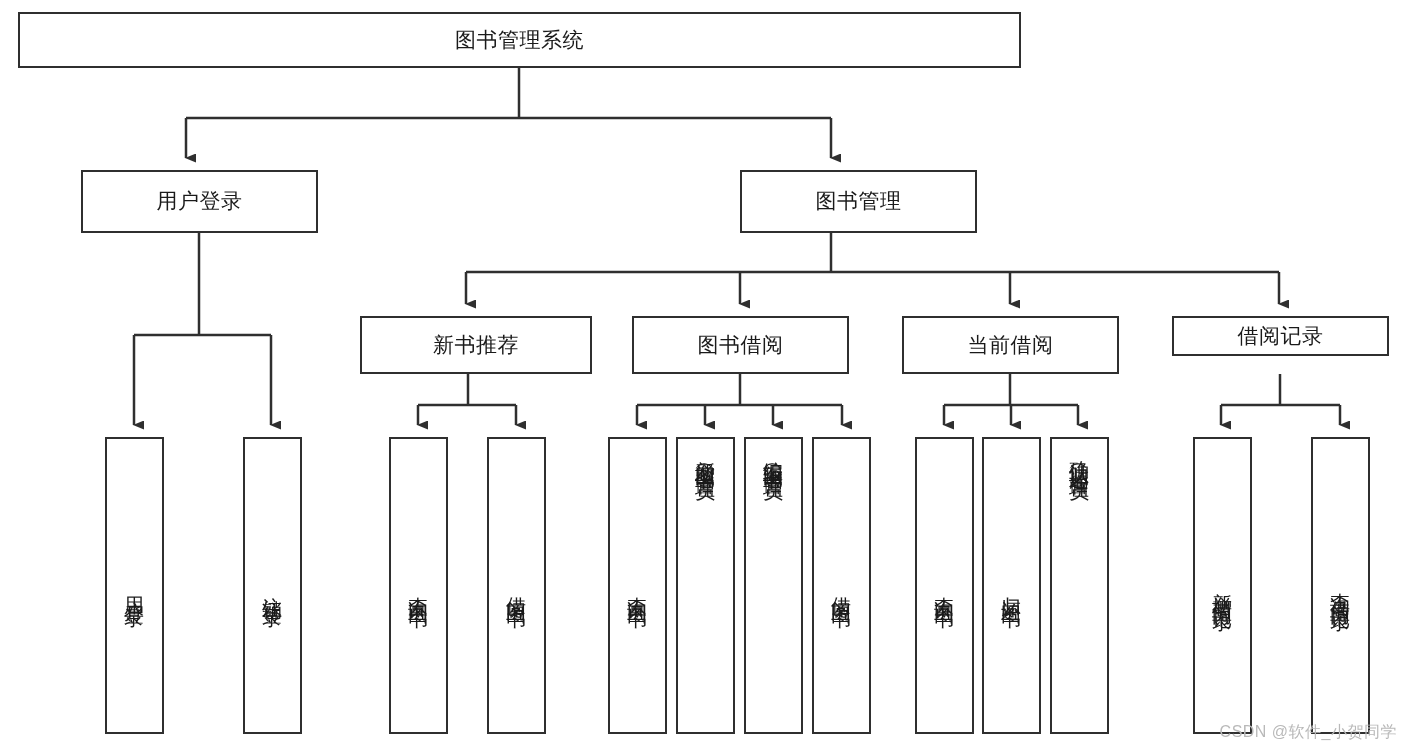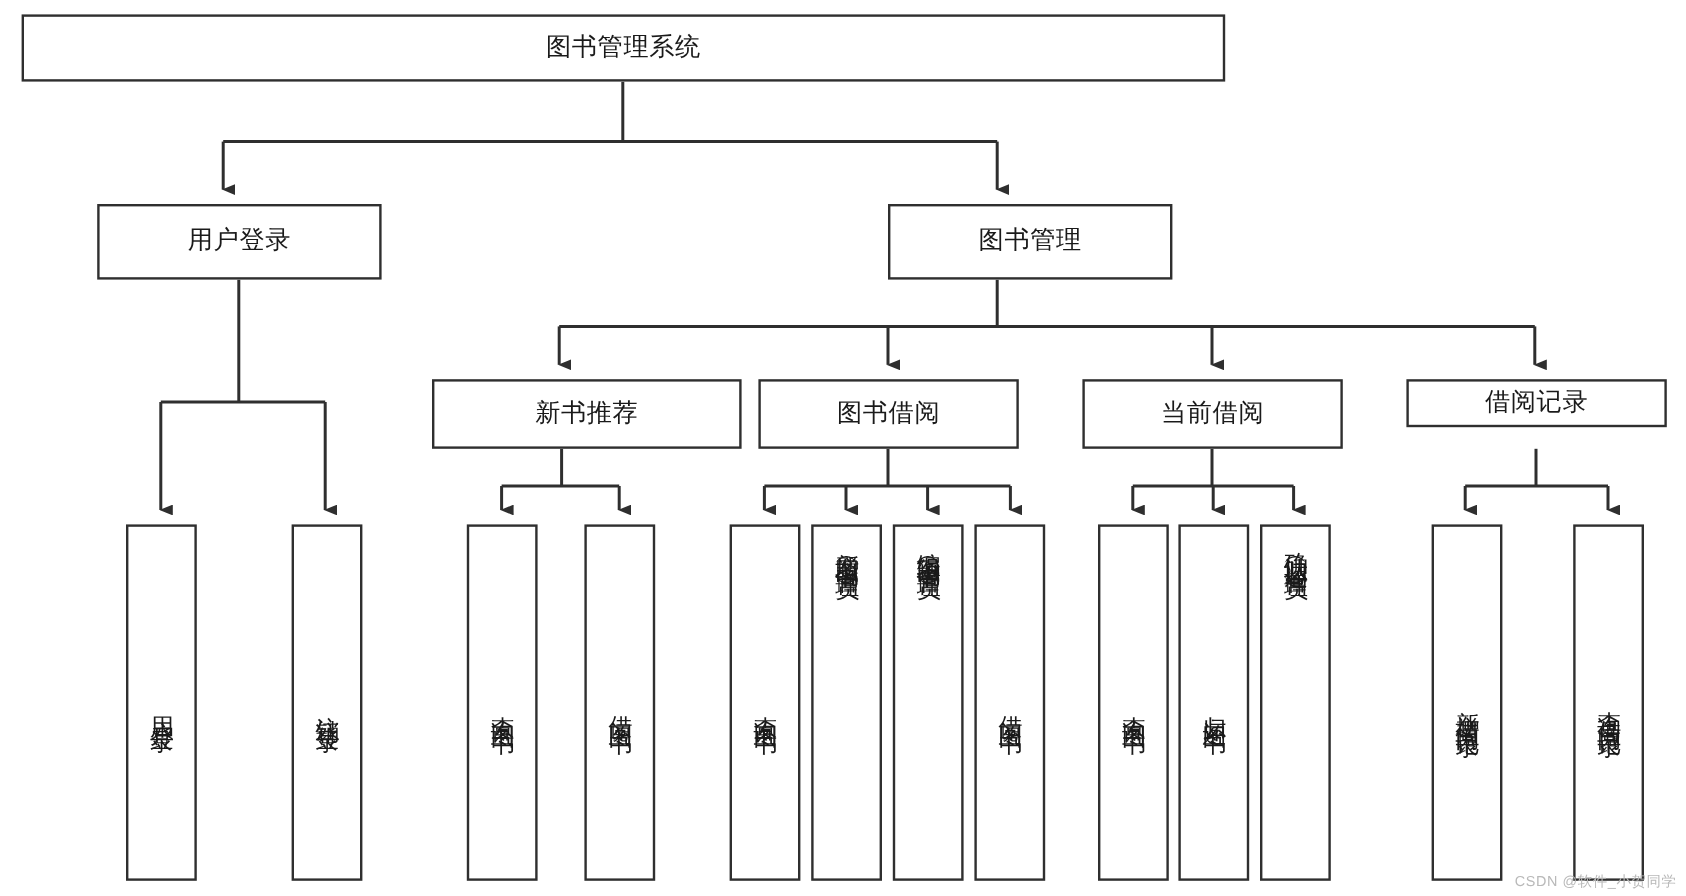--- a/index.html
+++ b/index.html
@@ -62,21 +62,21 @@
   .node-box.vertical.centered {
     align-items: center;
   }
   .node-box.vertical.centered .node-label {
     letter-spacing: 4px;
   }
   .watermark {
     position: absolute;
     right: 8px;
     bottom: 4px;
-    font-size: 12px;
+    font-size: 16px;
     color: #b9b9b9;
     white-space: nowrap;
     letter-spacing: 0.5px;
     pointer-events: none;
   }
 </style>
 </head>
 <body>
 
 <div id="diagram-root">
@@ -147,21 +147,21 @@
     <span class="node-label">图书管理系统</span>
   </div>
 
   <div class="node-box" style="left:81px; top:170px; width:237px; height:63px;">
     <span class="node-label">用户登录</span>
   </div>
   <div class="node-box" style="left:712px; top:170px; width:237px; height:63px;margin-left:28px;">
     <span class="node-label">图书管理</span>
   </div>
 
-  <div class="node-box" style="left:360px; top:316px; width:258px; height:58px;">
+  <div class="node-box" style="left:360px; top:316px; width:232px; height:58px;">
     <span class="node-label">新书推荐</span>
   </div>
   <div class="node-box" style="left:632px; top:316px; width:217px; height:58px;">
     <span class="node-label">图书借阅</span>
   </div>
   <div class="node-box" style="left:902px; top:316px; width:217px; height:58px;">
     <span class="node-label">当前借阅</span>
   </div>
   <div class="node-box" style="left:1172px; top:316px; width:217px; height:40px;">
     <span class="node-label">借阅记录</span>

